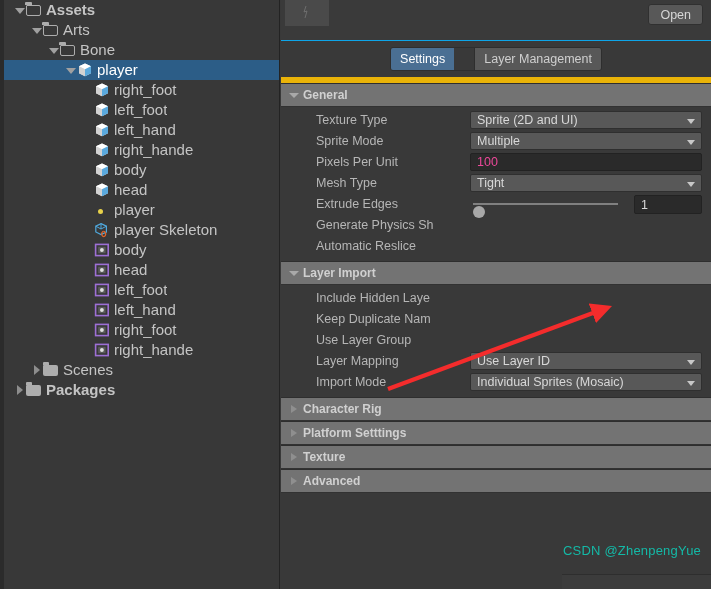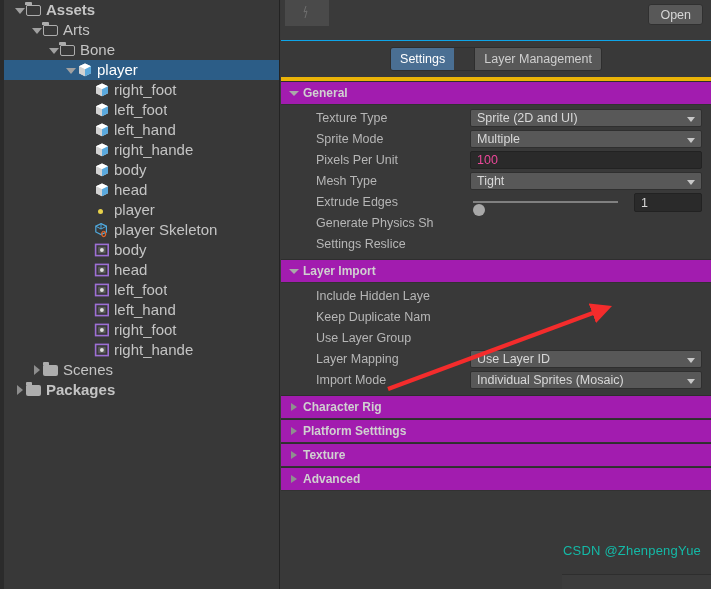--- a/index.html
+++ b/index.html
@@ -162,21 +162,21 @@
     font-size: 12.5px;
     box-sizing: border-box;
   }
 
   .tabs-row {
     height: 36px;
     background: #393939;
     display: flex;
     align-items: center;
     justify-content: center;
-    border-bottom: 4px solid #eab308;
+    border-bottom: 6px solid #eab308;
   }
   .tabs {
     display: flex;
     border-radius: 3px;
     overflow: hidden;
     border: 1px solid #2e2e2e;
   }
   .tab {
     height: 22px;
     line-height: 22px;
@@ -188,21 +188,21 @@
   }
   .tab.active {
     background: #4a6f93;
     color: #ffffff;
   }
   .tab + .tab { border-left: 1px solid #2e2e2e; margin-left: 20px; }
 
   .section-head {
     height: 22px;
     line-height: 22px;
-    background: #a21caf;
+    background: #737373;
     border-top: 1px solid #2e2e2e;
     border-bottom: 1px solid #323232;
     color: #d0d0d0;
     font-weight: bold;
     font-size: 12px;
     padding-left: 22px;
     position: relative;
   }
   .section-head .caret-d::before {
     content: "";
@@ -625,21 +625,21 @@
           <div class="slider-num">1</div>
         </div>
       </div>
 
       <div class="field-row">
         <div class="field-label">Generate Physics Sh</div>
 
       </div>
 
       <div class="field-row">
-        <div class="field-label">Settings Reslice</div>
+        <div class="field-label">Automatic Reslice</div>
 
       </div>
 
     </div>
 
     <div class="section-head">
       <span class="caret-d"></span>
       <span>Layer Import</span>
     </div>
     <div class="section-body">

